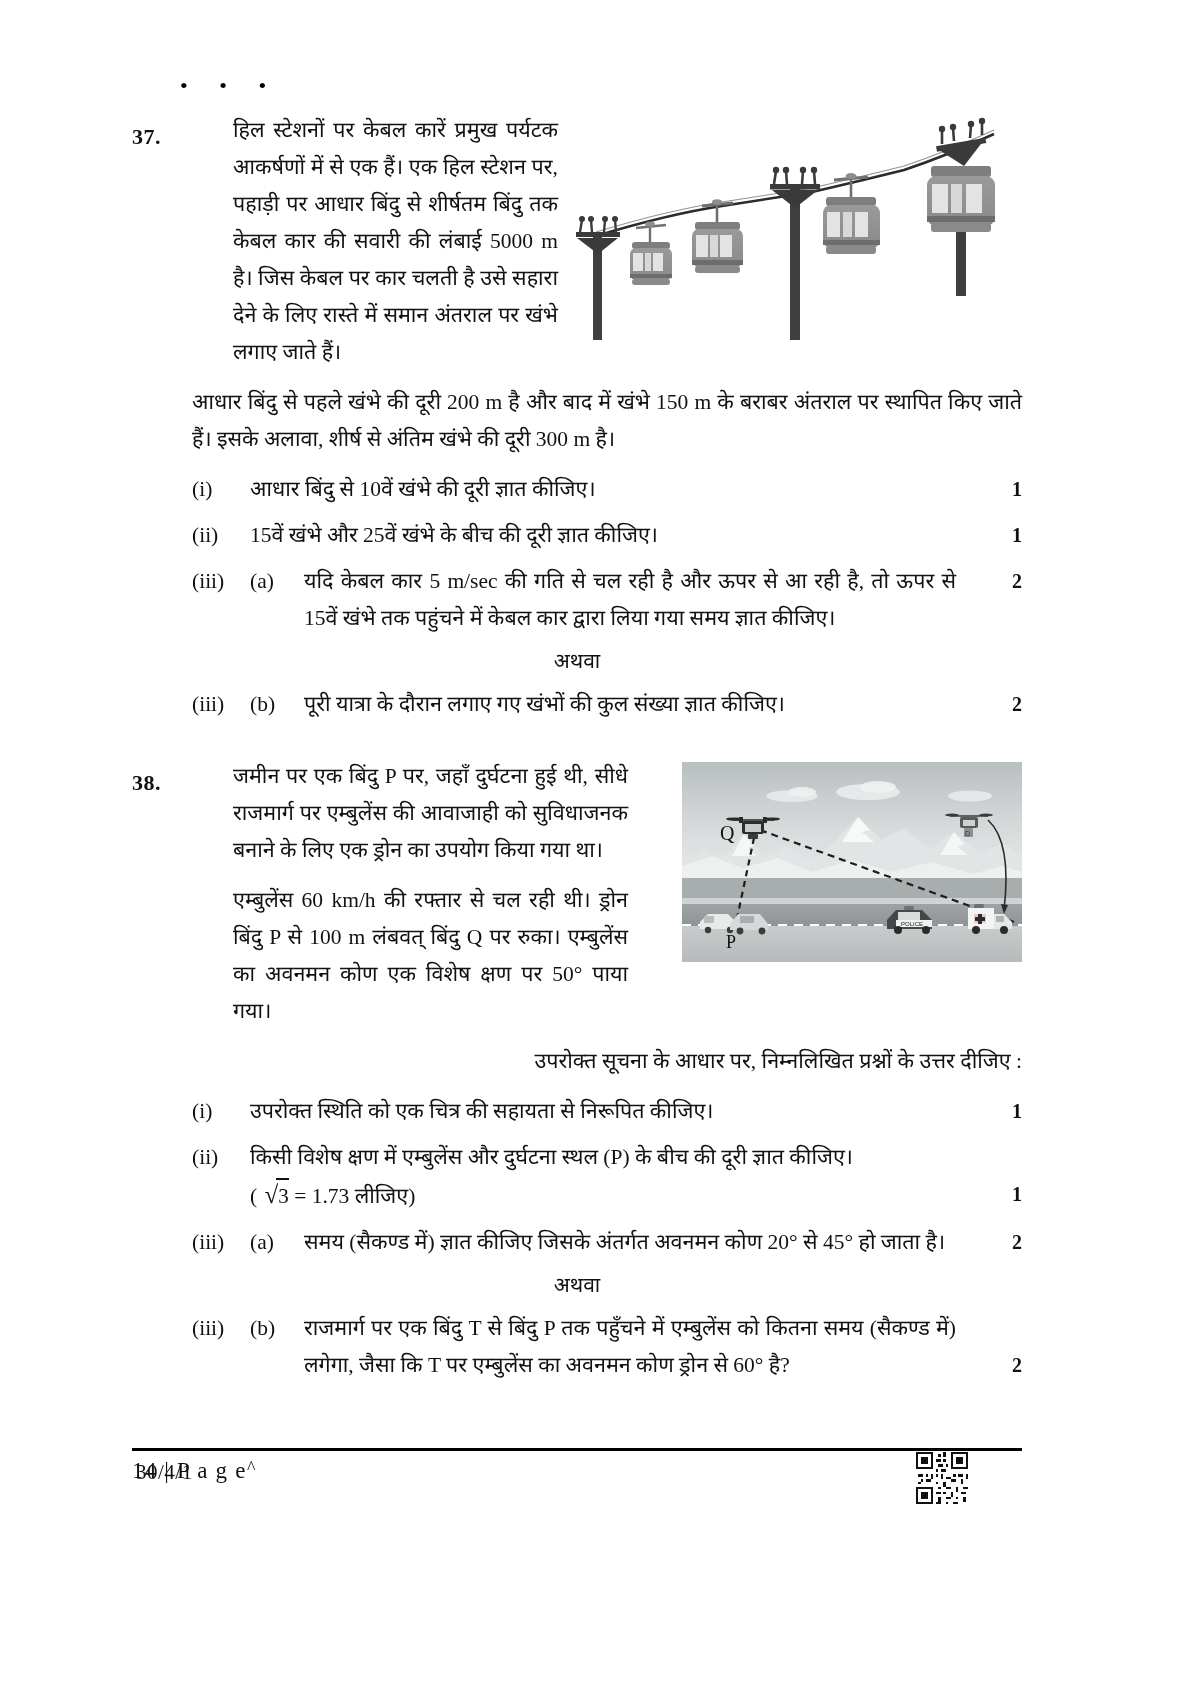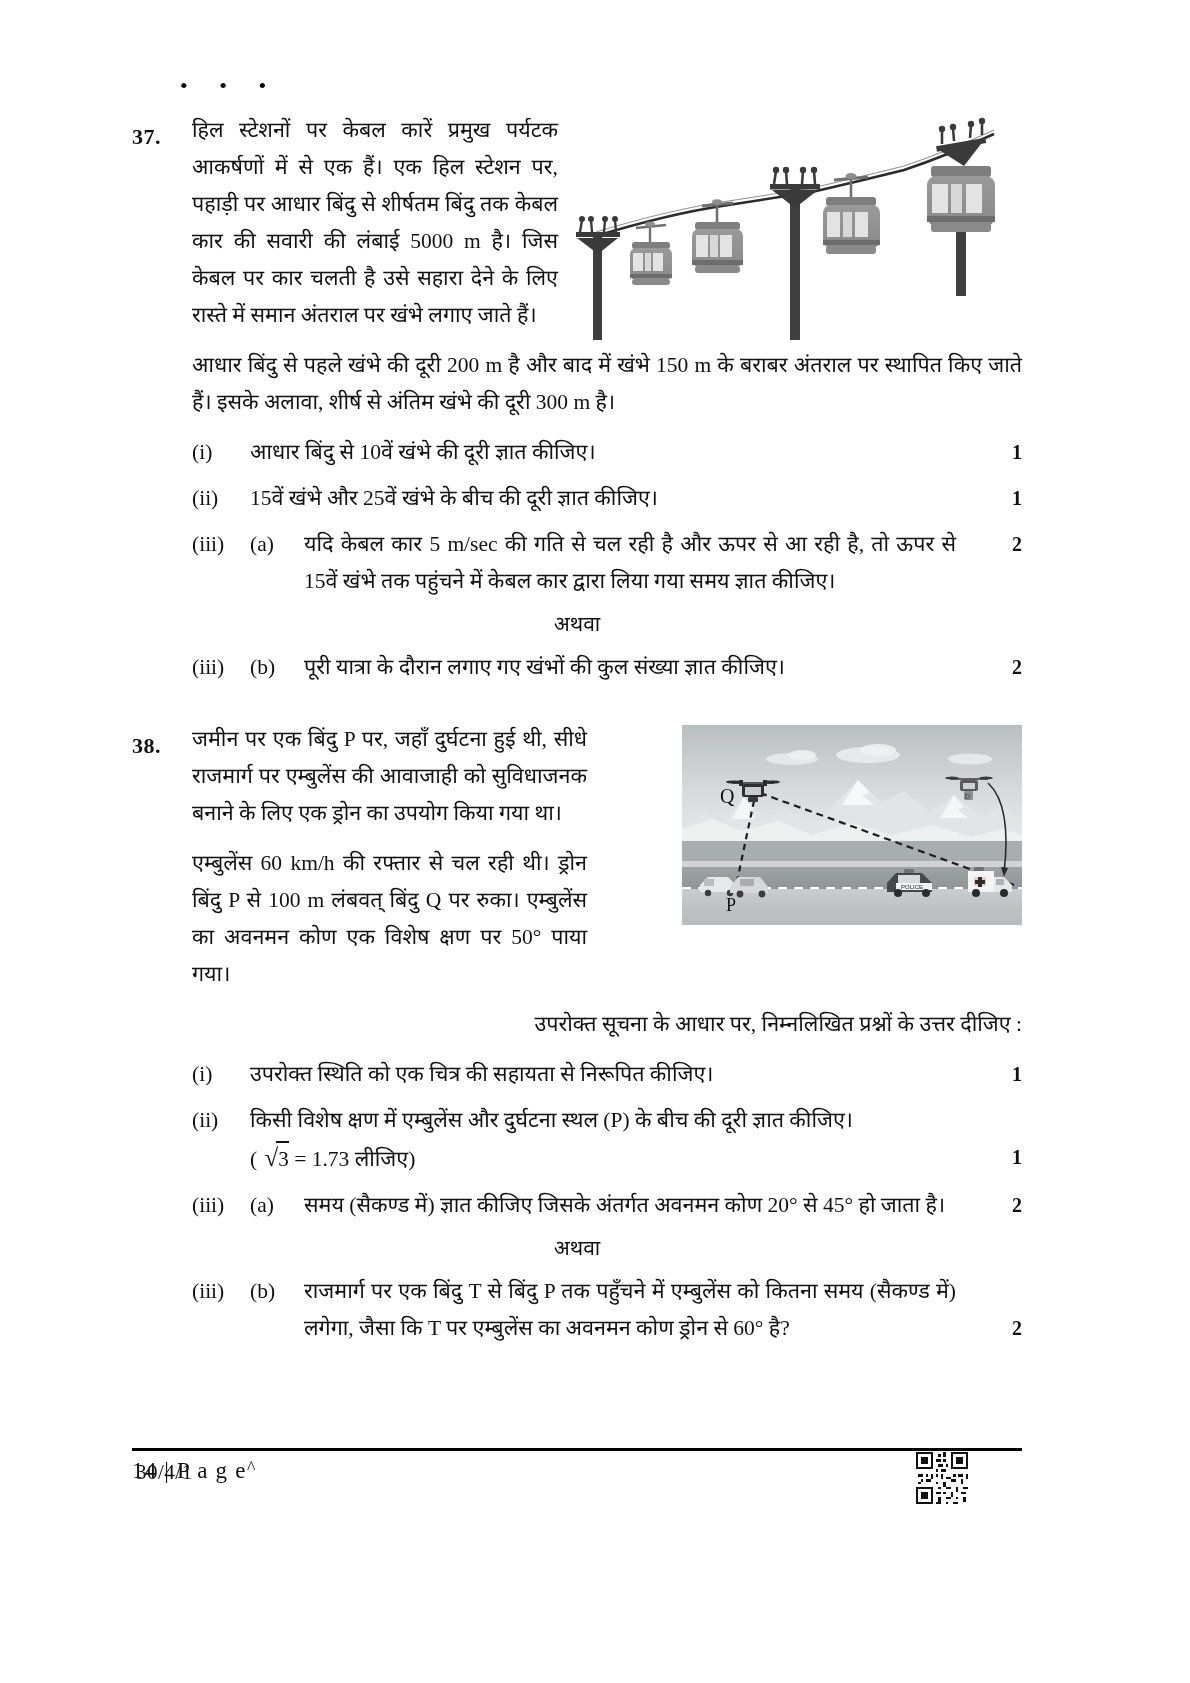--- a/index.html
+++ b/index.html
@@ -63,21 +63,21 @@
   .para.nojust { text-align: right; }
 
   
   .fig-cable {
     float: right;
     width: 448px;
     height: 226px;
     margin: 2px 0 4px 16px;
     shape-margin: 6px;
   }
-  .narrow { width: 395px; }
+  .narrow { width: 395px; margin-left: 41px; }
 
   
   .item {
     position: relative;
     font-size: 21.5px;
     line-height: 37px;
     margin: 0 0 9px 0;
     padding-left: 58px;
     padding-right: 66px;
     text-align: justify;

